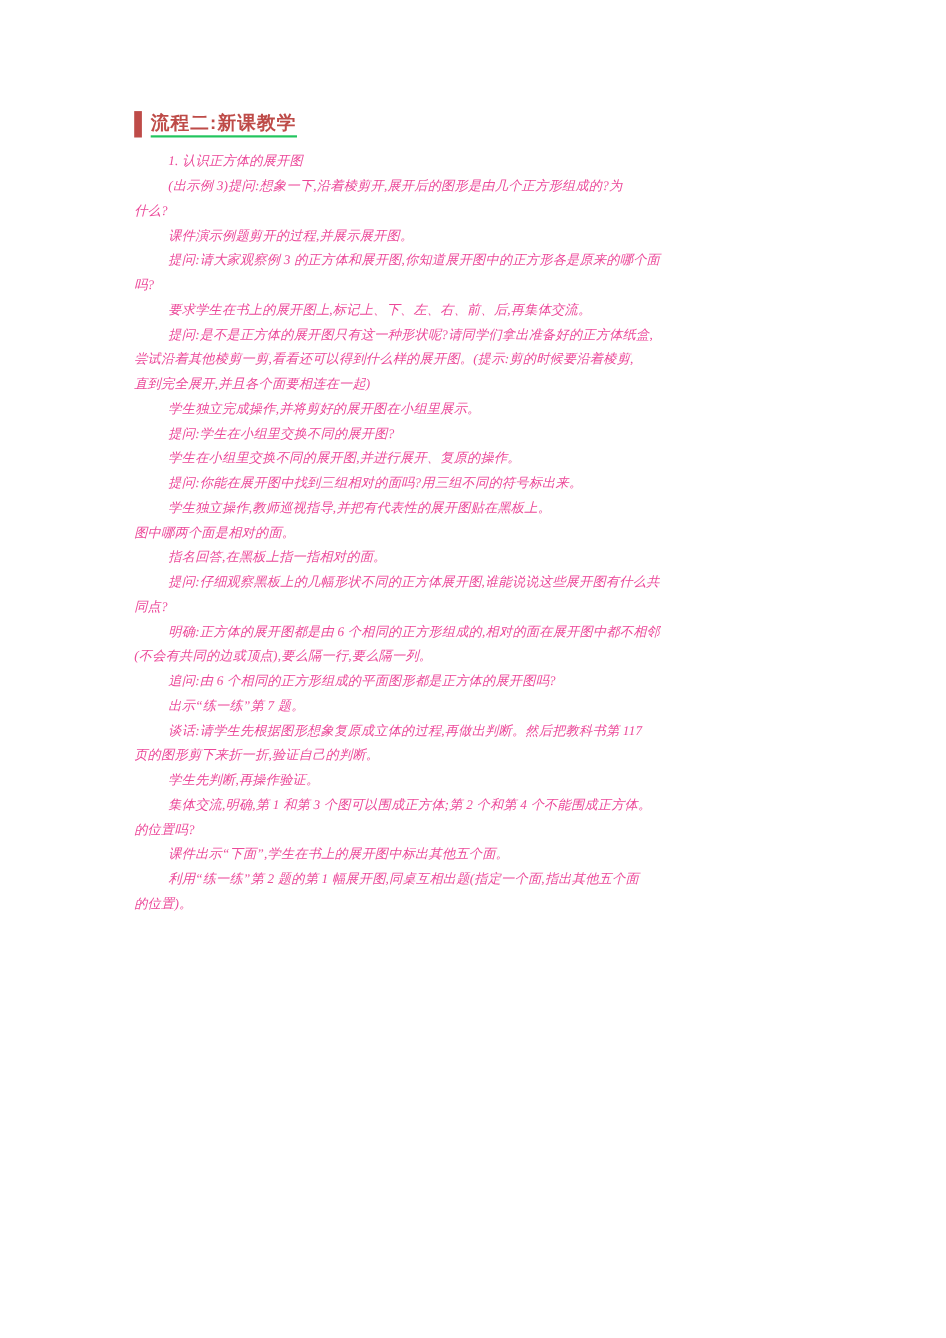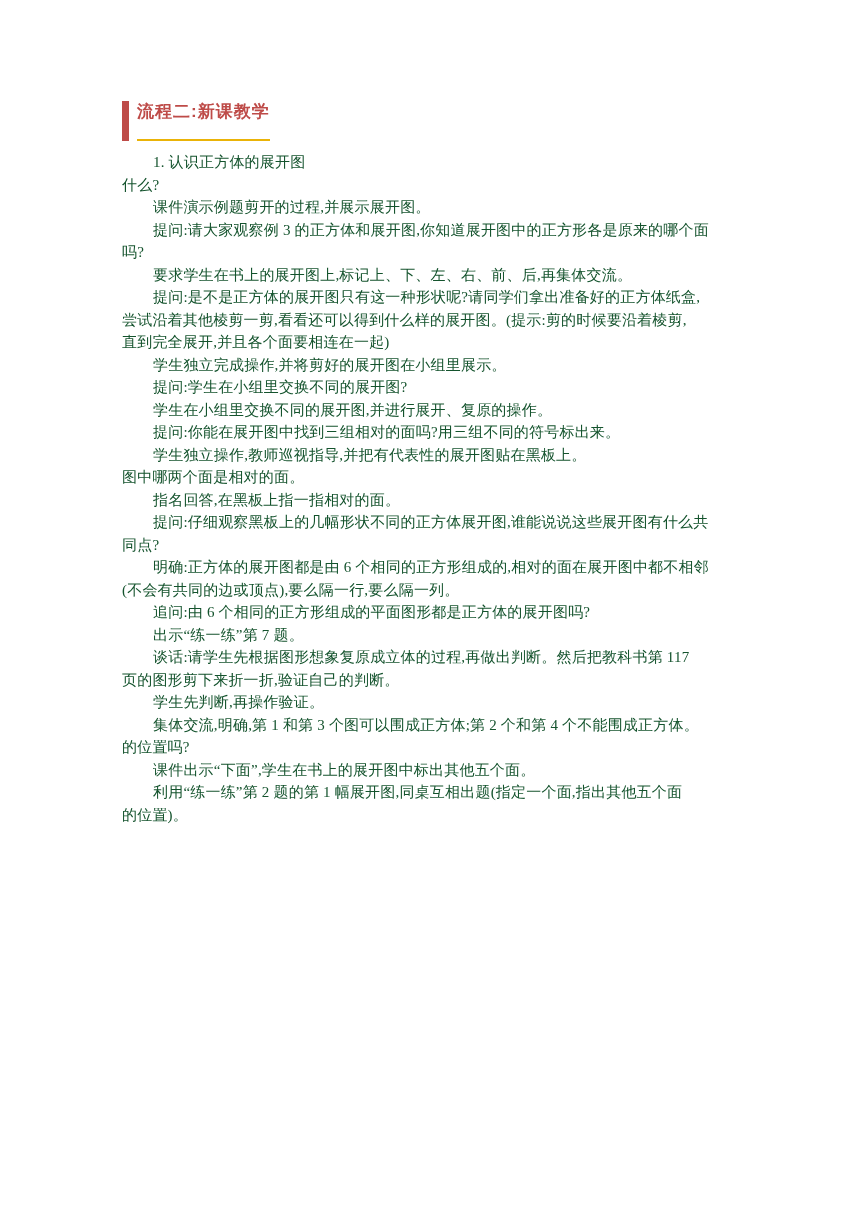--- a/index.html
+++ b/index.html
@@ -30,48 +30,50 @@
     font-size: 17px;
     line-height: 21px;
   }
   .heading-bar {
     width: 7px;
     margin-right: 8px;
     background: #be4b48;
   }
   .heading-text {
     color: #be4b48;
-    border-bottom: 2px solid #eab308;
-    padding-bottom: 17px;
+    border-bottom: 2px solid #22c55e;
+    padding-bottom: 1px;
     letter-spacing: 1px;
   }
   .body-text {
-    color: #14532d;
-    font-size: 15px;
+    color: #ec4899;
+    font-size: 12px;
     line-height: 22.5px;
     letter-spacing: 0.2px;
+    font-style: italic;
   }
   .line {
     white-space: nowrap;
   }
   .line.indent {
     padding-left: 31px;
   }
 </style>
 </head>
 <body>
 
 <div class="page">
   <div class="content">
     <div class="heading">
       <span class="heading-bar"></span>
       <span class="heading-text">流程二:新课教学</span>
     </div>
     <div class="body-text" id="lines-container">
         <div class="line indent">1. 认识正方体的展开图</div>
+        <div class="line indent">(出示例 3)提问:想象一下,沿着棱剪开,展开后的图形是由几个正方形组成的?为</div>
         <div class="line">什么?</div>
         <div class="line indent">课件演示例题剪开的过程,并展示展开图。</div>
         <div class="line indent">提问:请大家观察例 3 的正方体和展开图,你知道展开图中的正方形各是原来的哪个面</div>
         <div class="line">吗?</div>
         <div class="line indent">要求学生在书上的展开图上,标记上、下、左、右、前、后,再集体交流。</div>
         <div class="line indent">提问:是不是正方体的展开图只有这一种形状呢?请同学们拿出准备好的正方体纸盒,</div>
         <div class="line">尝试沿着其他棱剪一剪,看看还可以得到什么样的展开图。(提示:剪的时候要沿着棱剪,</div>
         <div class="line">直到完全展开,并且各个面要相连在一起)</div>
         <div class="line indent">学生独立完成操作,并将剪好的展开图在小组里展示。</div>
         <div class="line indent">提问:学生在小组里交换不同的展开图?</div>

